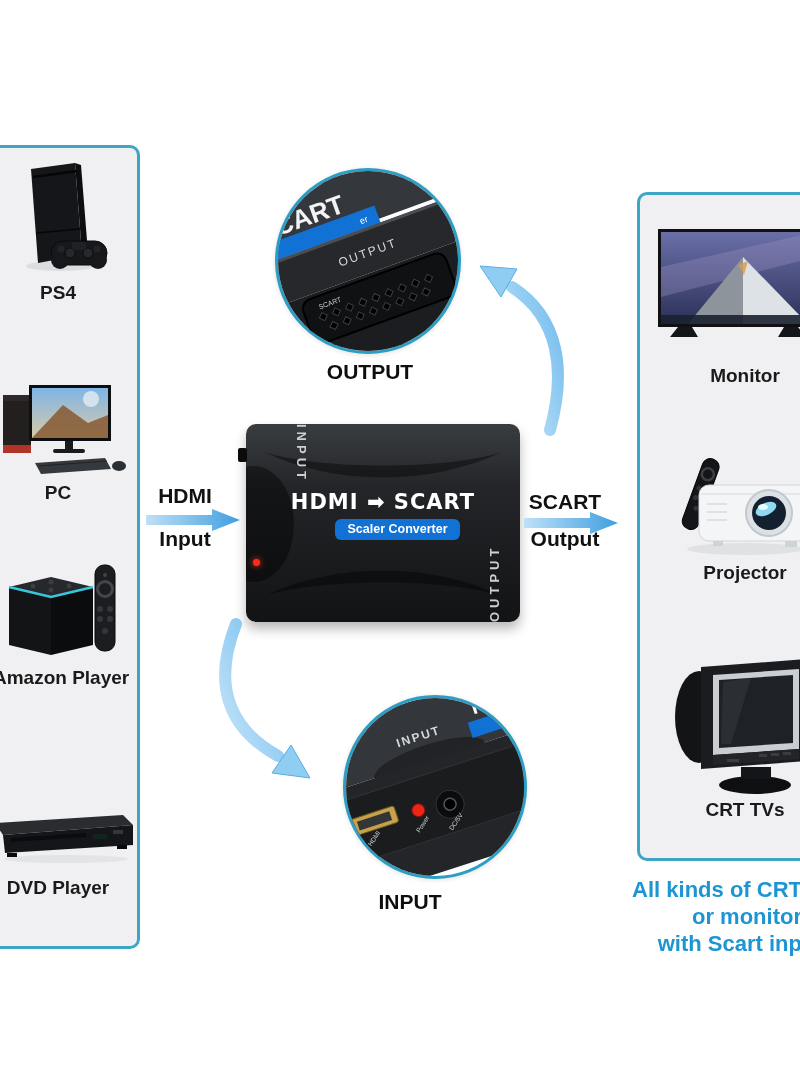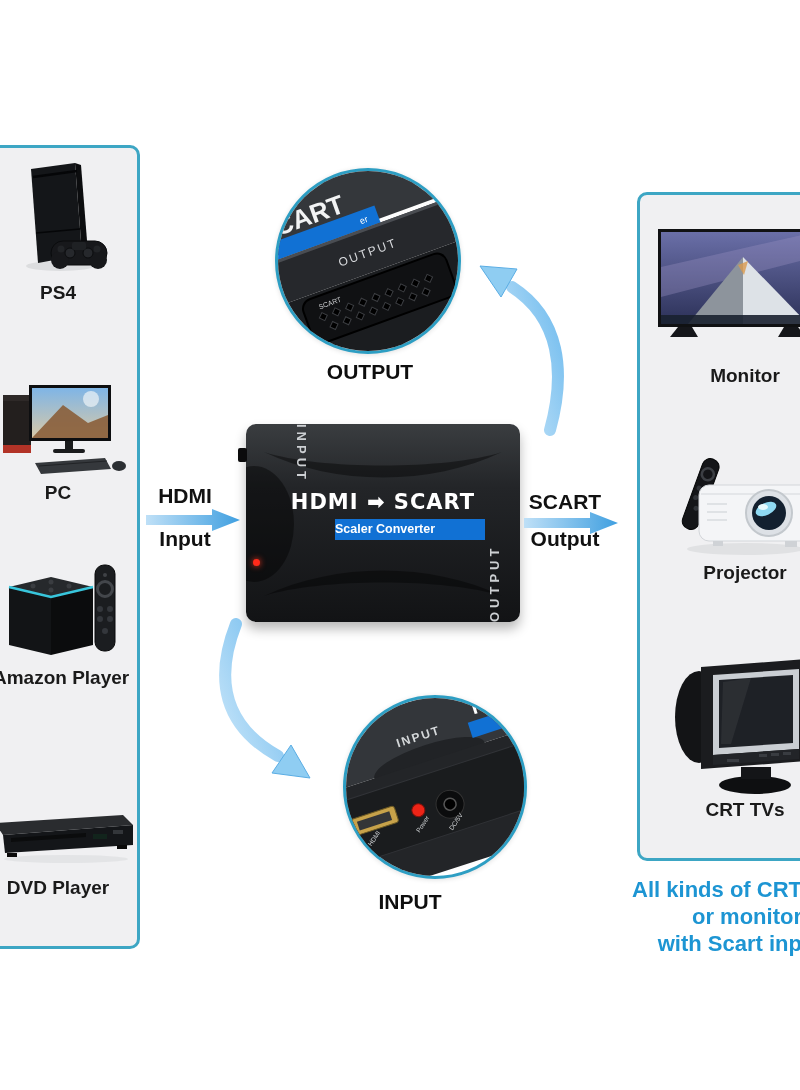--- a/index.html
+++ b/index.html
@@ -13,22 +13,22 @@
   .inset{position:absolute;border:3px solid #2d9ec3;border-radius:50%;background:#fdfdfd;overflow:hidden;
          box-shadow:inset 0 0 0 3px rgba(255,255,255,.8),0 1px 5px rgba(0,0,0,.12);}
   .device{position:absolute;left:246px;top:424px;width:274px;height:198px;border-radius:10px;
           background:linear-gradient(180deg,#3a3d40 0%,#232528 32%,#121315 100%);
           box-shadow:0 7px 12px rgba(0,0,0,.28);}
   .v-text{position:absolute;top:0;height:100%;display:flex;align-items:center;
           writing-mode:vertical-rl;color:#cdd0d3;font-weight:bold;font-size:13px;letter-spacing:4px;}
   .v-text.flip{transform:rotate(180deg);}
   .dev-title{position:absolute;left:0;right:0;top:66px;text-align:center;color:#fff;
              font-weight:bold;font-size:21px;letter-spacing:1px;font-family:"DejaVu Sans",sans-serif;}
-  .dev-bar{position:absolute;left:89px;top:95px;width:150px;height:21px;background:#1171d4;
-           color:#fff;font-size:12.5px;font-weight:600;line-height:21px;}
+  .dev-bar{position:absolute;left:89px;top:95px;width:125px;height:21px;background:#1171d4;
+           color:#fff;font-size:12.5px;font-weight:600;text-align:center;line-height:21px;border-radius:6px;}
   .switch-nub{position:absolute;left:-8px;top:24px;width:9px;height:14px;background:#0b0b0c;border-radius:2px;}
   .led{position:absolute;left:7px;top:135px;width:7px;height:7px;border-radius:50%;
        background:#ff2a1a;box-shadow:0 0 6px #ff3a20;}
   .note{position:absolute;left:502px;top:876px;width:300px;text-align:right;
         color:#1d95d3;font-weight:bold;font-size:22px;line-height:27px;}
   svg{display:block;}
 </style>
 </head>
 <body>
 

